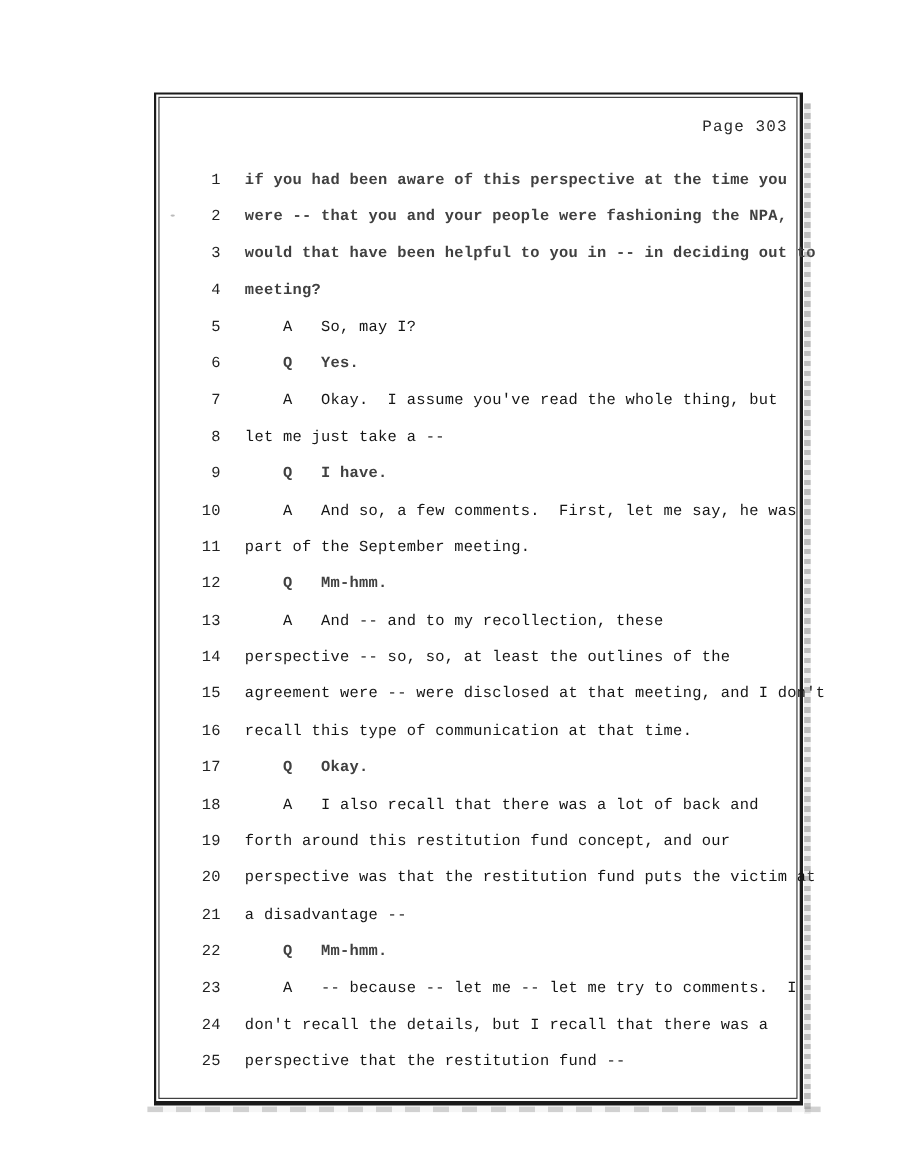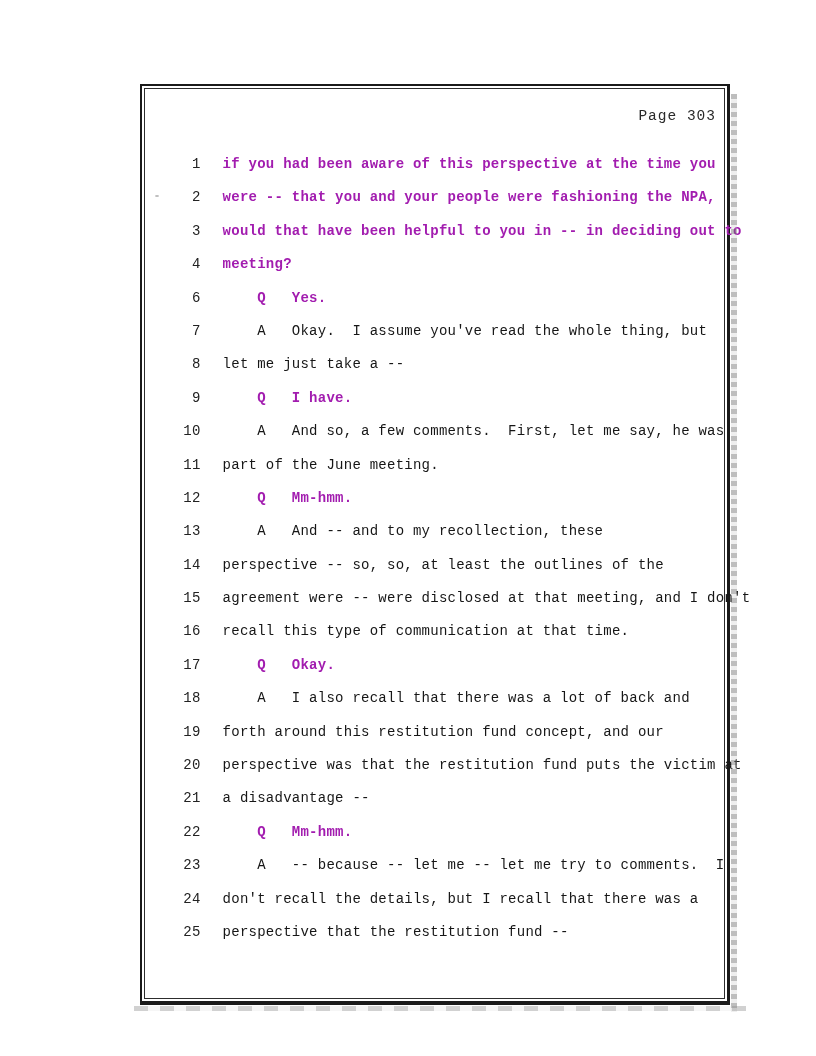--- a/index.html
+++ b/index.html
@@ -65,21 +65,21 @@
     margin-left: 2px;
     text-align: right;
     color: #222;
   }
   .lt {
     margin-left: 22px;
     color: #161616;
   }
   .lt.b {
     font-weight: bold;
-    color: #a21caf;
+    color: #404040;
   }
   
   .scan-edge-right {
     position: absolute;
     left: 731px; top: 94px;
     width: 6px; height: 918px;
     background: repeating-linear-gradient(
       to bottom,
       rgba(110,110,110,0.45) 0px, rgba(110,110,110,0.45) 5px,
       rgba(190,190,190,0.25) 5px, rgba(190,190,190,0.25) 9px
@@ -125,20 +125,23 @@
   </div>
 
   <div class="line">
     <span class="ln">3</span><span class="lt b">would that have been helpful to you in -- in deciding out to</span>
   </div>
 
   <div class="line">
     <span class="ln">4</span><span class="lt b">meeting?</span>
   </div>
 
+  <div class="line">
+    <span class="ln">5</span><span class="lt">    A   So, may I?</span>
+  </div>
 
   <div class="line">
     <span class="ln">6</span><span class="lt b">    Q   Yes.</span>
   </div>
 
   <div class="line">
     <span class="ln">7</span><span class="lt">    A   Okay.  I assume you've read the whole thing, but</span>
   </div>
 
   <div class="line">
@@ -147,21 +150,21 @@
 
   <div class="line">
     <span class="ln">9</span><span class="lt b">    Q   I have.</span>
   </div>
 
   <div class="line">
     <span class="ln">10</span><span class="lt">    A   And so, a few comments.  First, let me say, he was</span>
   </div>
 
   <div class="line">
-    <span class="ln">11</span><span class="lt">part of the June meeting.</span>
+    <span class="ln">11</span><span class="lt">part of the September meeting.</span>
   </div>
 
   <div class="line">
     <span class="ln">12</span><span class="lt b">    Q   Mm-hmm.</span>
   </div>
 
   <div class="line">
     <span class="ln">13</span><span class="lt">    A   And -- and to my recollection, these</span>
   </div>
 

